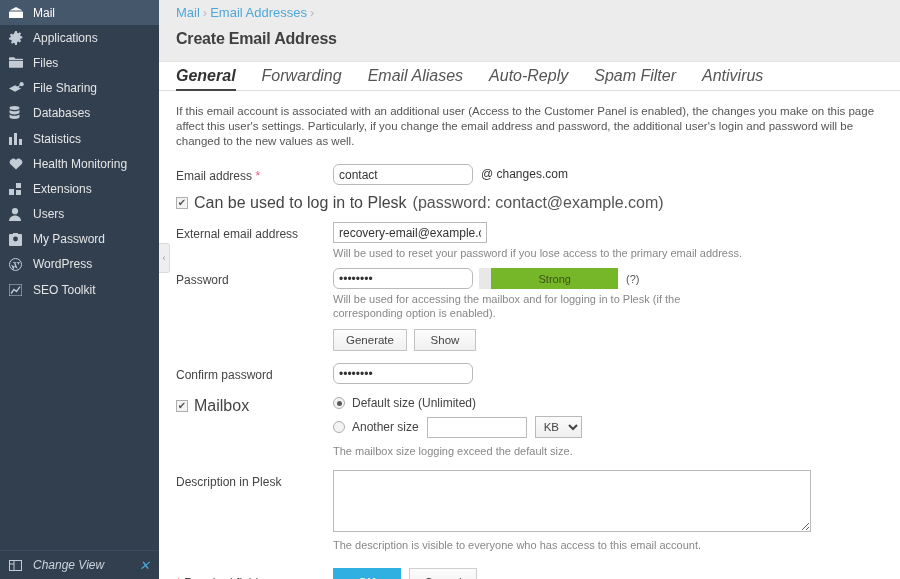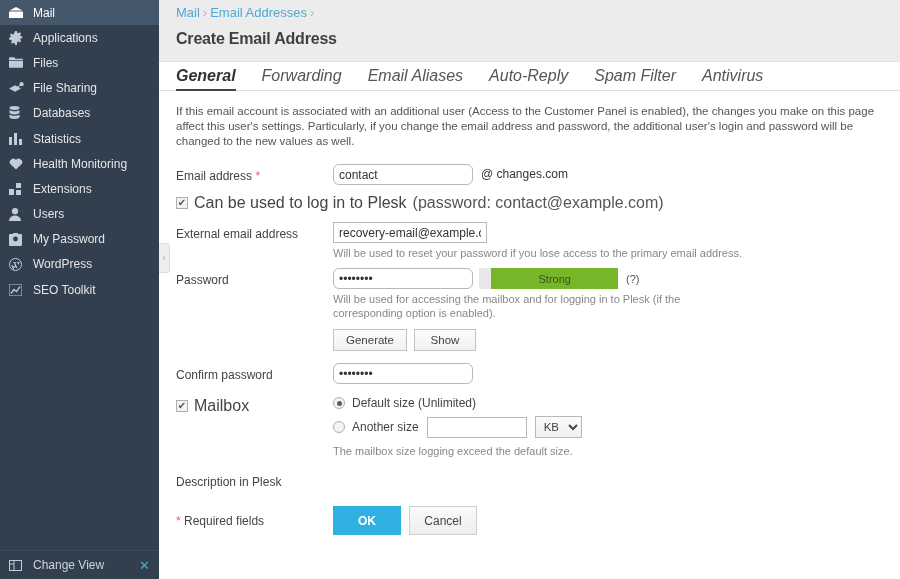--- a/index.html
+++ b/index.html
@@ -41,20 +41,21 @@
   }
   .nav-ico svg { display: block; }
   .nav-label { line-height: 14px; }
 
   .sidebar-footer {
     border-top: 1px solid #3d4b5c;
     height: 29px;
     display: flex; align-items: center;
     padding-left: 9px; padding-right: 9px;
     color: #ccd3da;
+    font-style: italic;
   }
   .sidebar-footer .nav-label { flex: 1 1 auto; }
   .close-x { color: #4fa8d8; font-size: 13px; cursor: pointer; line-height: 1; }
 
   
   #collapse-handle {
     position: absolute; left: 159px; top: 243px;
     width: 11px; height: 30px;
     background: #eeeeee;
     border: 1px solid #dcdcdc; border-left: none;
@@ -495,20 +496,24 @@
           </select>
         </div>
         <div class="hint">The mailbox size logging exceed the default size.</div>
       </div>
     </div>
 
     <div class="sp-12"></div>
 
     <div class="row">
       <div class="lbl">Description in Plesk</div>
+      <div class="fld">
+        <textarea class="desc" placeholder="" style=""></textarea>
+        <div class="hint">The description is visible to everyone who has access to this email account.</div>
+      </div>
     </div>
 
     <div id="footer-actions">
       <div class="required-note">
         <span class="req">*</span>
         <span>Required fields</span>
       </div>
       <button class="btn-ok">OK</button>
       <button class="btn-cancel">Cancel</button>
     </div>

